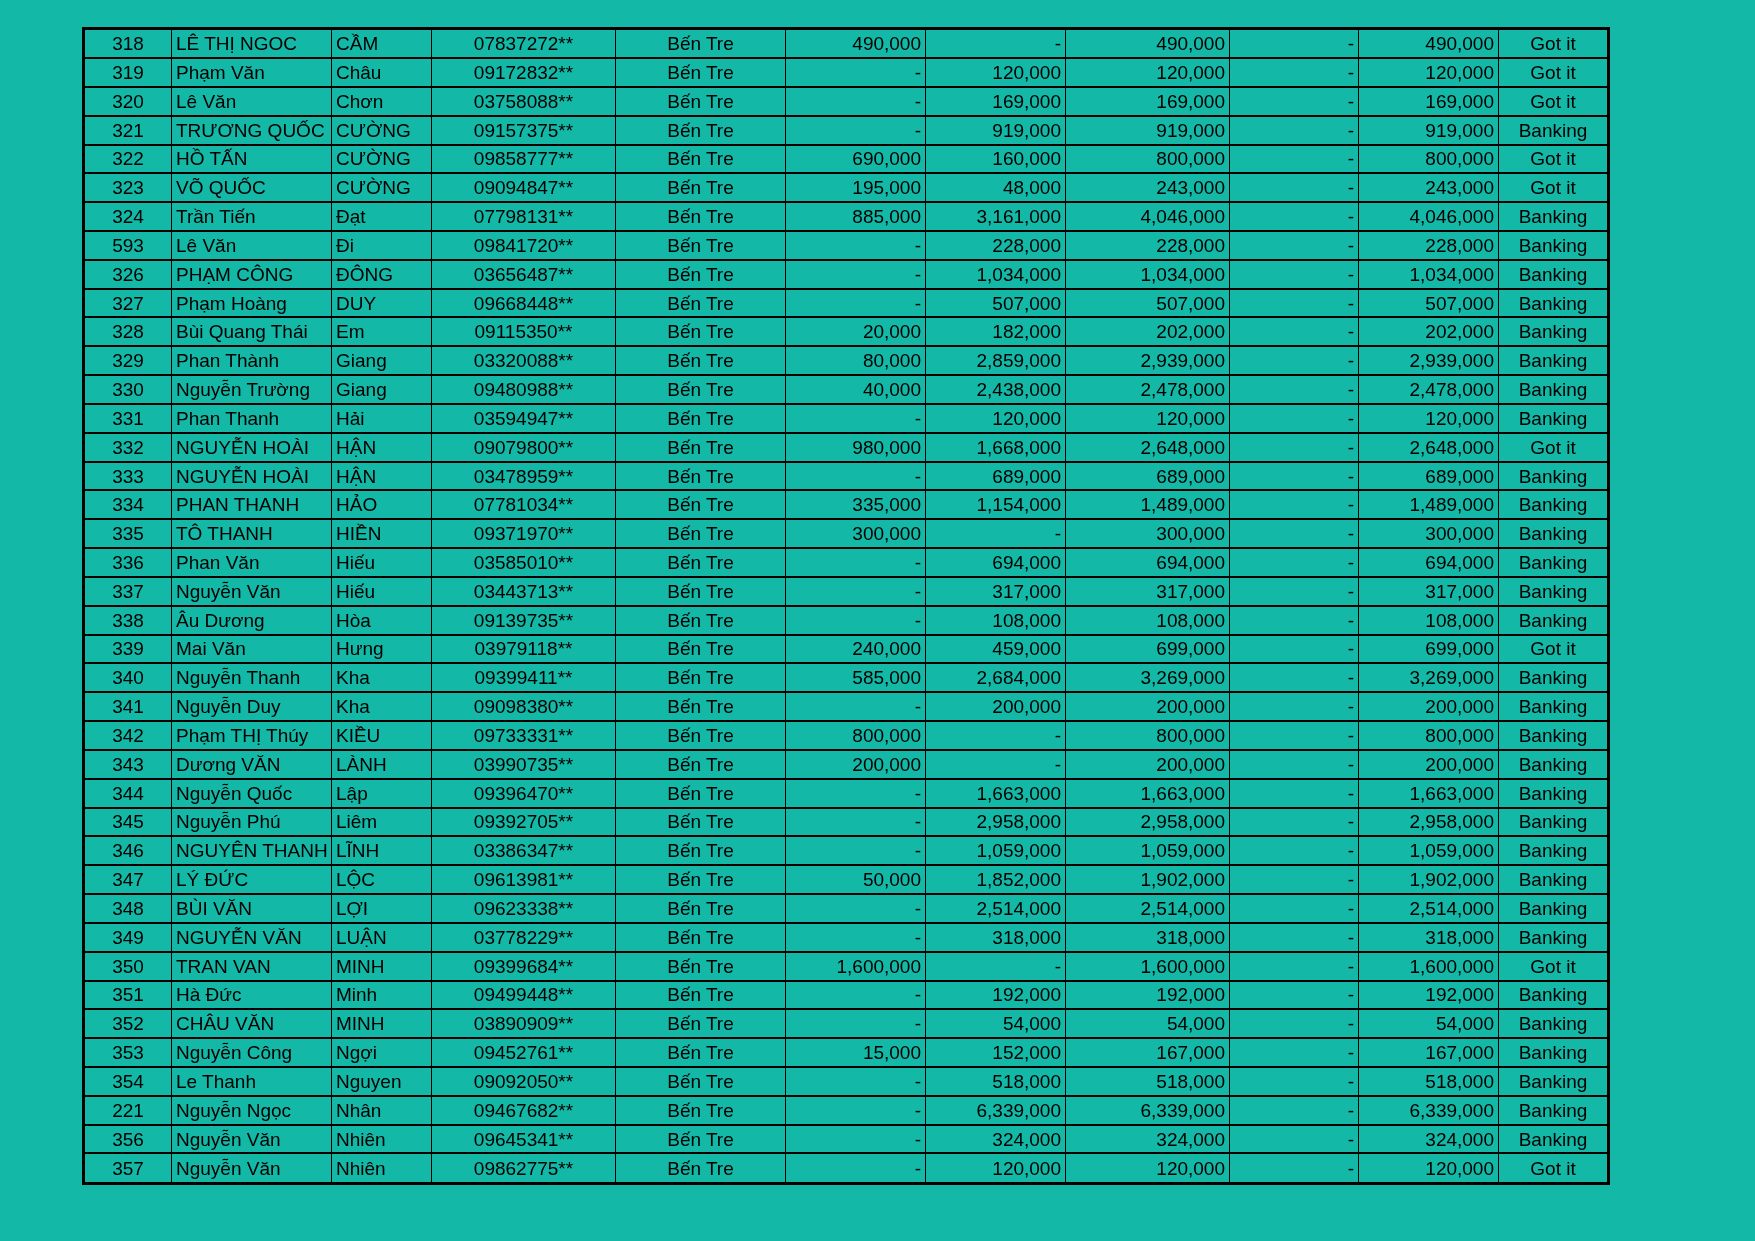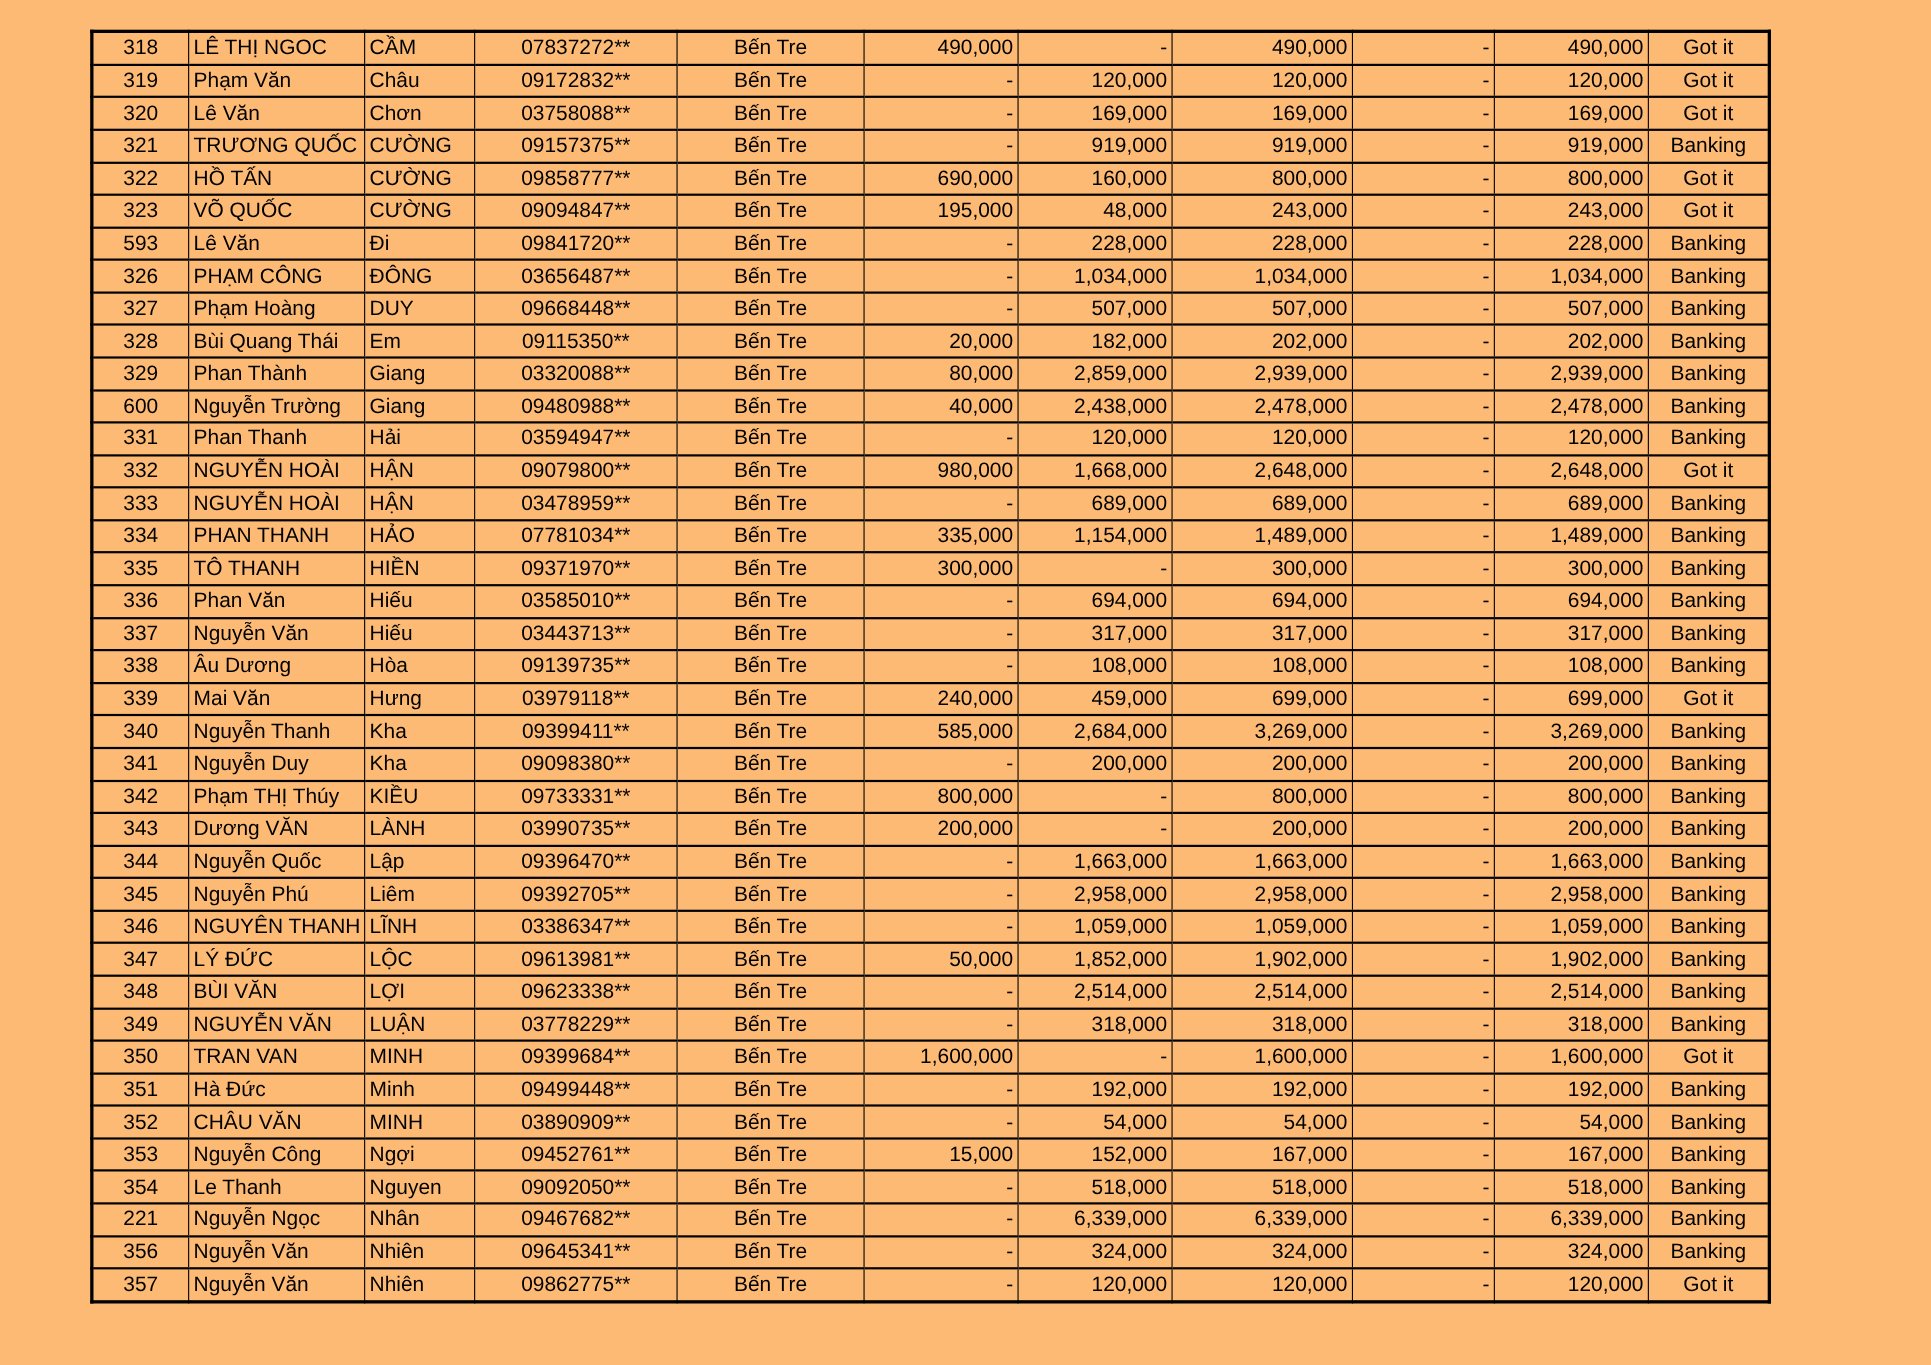--- a/index.html
+++ b/index.html
@@ -8,21 +8,21 @@
     background: #ffffff;
     width: 1755px;
     height: 1241px;
     overflow: hidden;
     font-family: "Liberation Sans", sans-serif;
   }
   .sheet {
     position: relative;
     width: 1755px;
     height: 1241px;
-    background: #fdba74;
+    background: #14b8a6;
   }
   table.payment-table {
     position: absolute;
     left: 82px;
     top: 27px;
     width: 1526px;
     height: 1158px;
     border-collapse: collapse;
     table-layout: fixed;
     border: 3px solid #000000;
@@ -149,20 +149,33 @@
           <td class="c4">09094847**</td>
           <td class="c5">Bến Tre</td>
           <td class="c6">195,000</td>
           <td class="c7">48,000</td>
           <td class="c8">243,000</td>
           <td class="c9 dash">-</td>
           <td class="c10">243,000</td>
           <td class="c11">Got it</td>
         </tr>
         <tr>
+          <td class="c1">324</td>
+          <td class="c2">Trần Tiến</td>
+          <td class="c3">Đạt</td>
+          <td class="c4">07798131**</td>
+          <td class="c5">Bến Tre</td>
+          <td class="c6">885,000</td>
+          <td class="c7">3,161,000</td>
+          <td class="c8">4,046,000</td>
+          <td class="c9 dash">-</td>
+          <td class="c10">4,046,000</td>
+          <td class="c11">Banking</td>
+        </tr>
+        <tr>
           <td class="c1">593</td>
           <td class="c2">Lê Văn</td>
           <td class="c3">Đi</td>
           <td class="c4">09841720**</td>
           <td class="c5">Bến Tre</td>
           <td class="c6 dash">-</td>
           <td class="c7">228,000</td>
           <td class="c8">228,000</td>
           <td class="c9 dash">-</td>
           <td class="c10">228,000</td>
@@ -214,21 +227,21 @@
           <td class="c4">03320088**</td>
           <td class="c5">Bến Tre</td>
           <td class="c6">80,000</td>
           <td class="c7">2,859,000</td>
           <td class="c8">2,939,000</td>
           <td class="c9 dash">-</td>
           <td class="c10">2,939,000</td>
           <td class="c11">Banking</td>
         </tr>
         <tr>
-          <td class="c1">600</td>
+          <td class="c1">330</td>
           <td class="c2">Nguyễn Trường</td>
           <td class="c3">Giang</td>
           <td class="c4">09480988**</td>
           <td class="c5">Bến Tre</td>
           <td class="c6">40,000</td>
           <td class="c7">2,438,000</td>
           <td class="c8">2,478,000</td>
           <td class="c9 dash">-</td>
           <td class="c10">2,478,000</td>
           <td class="c11">Banking</td>

